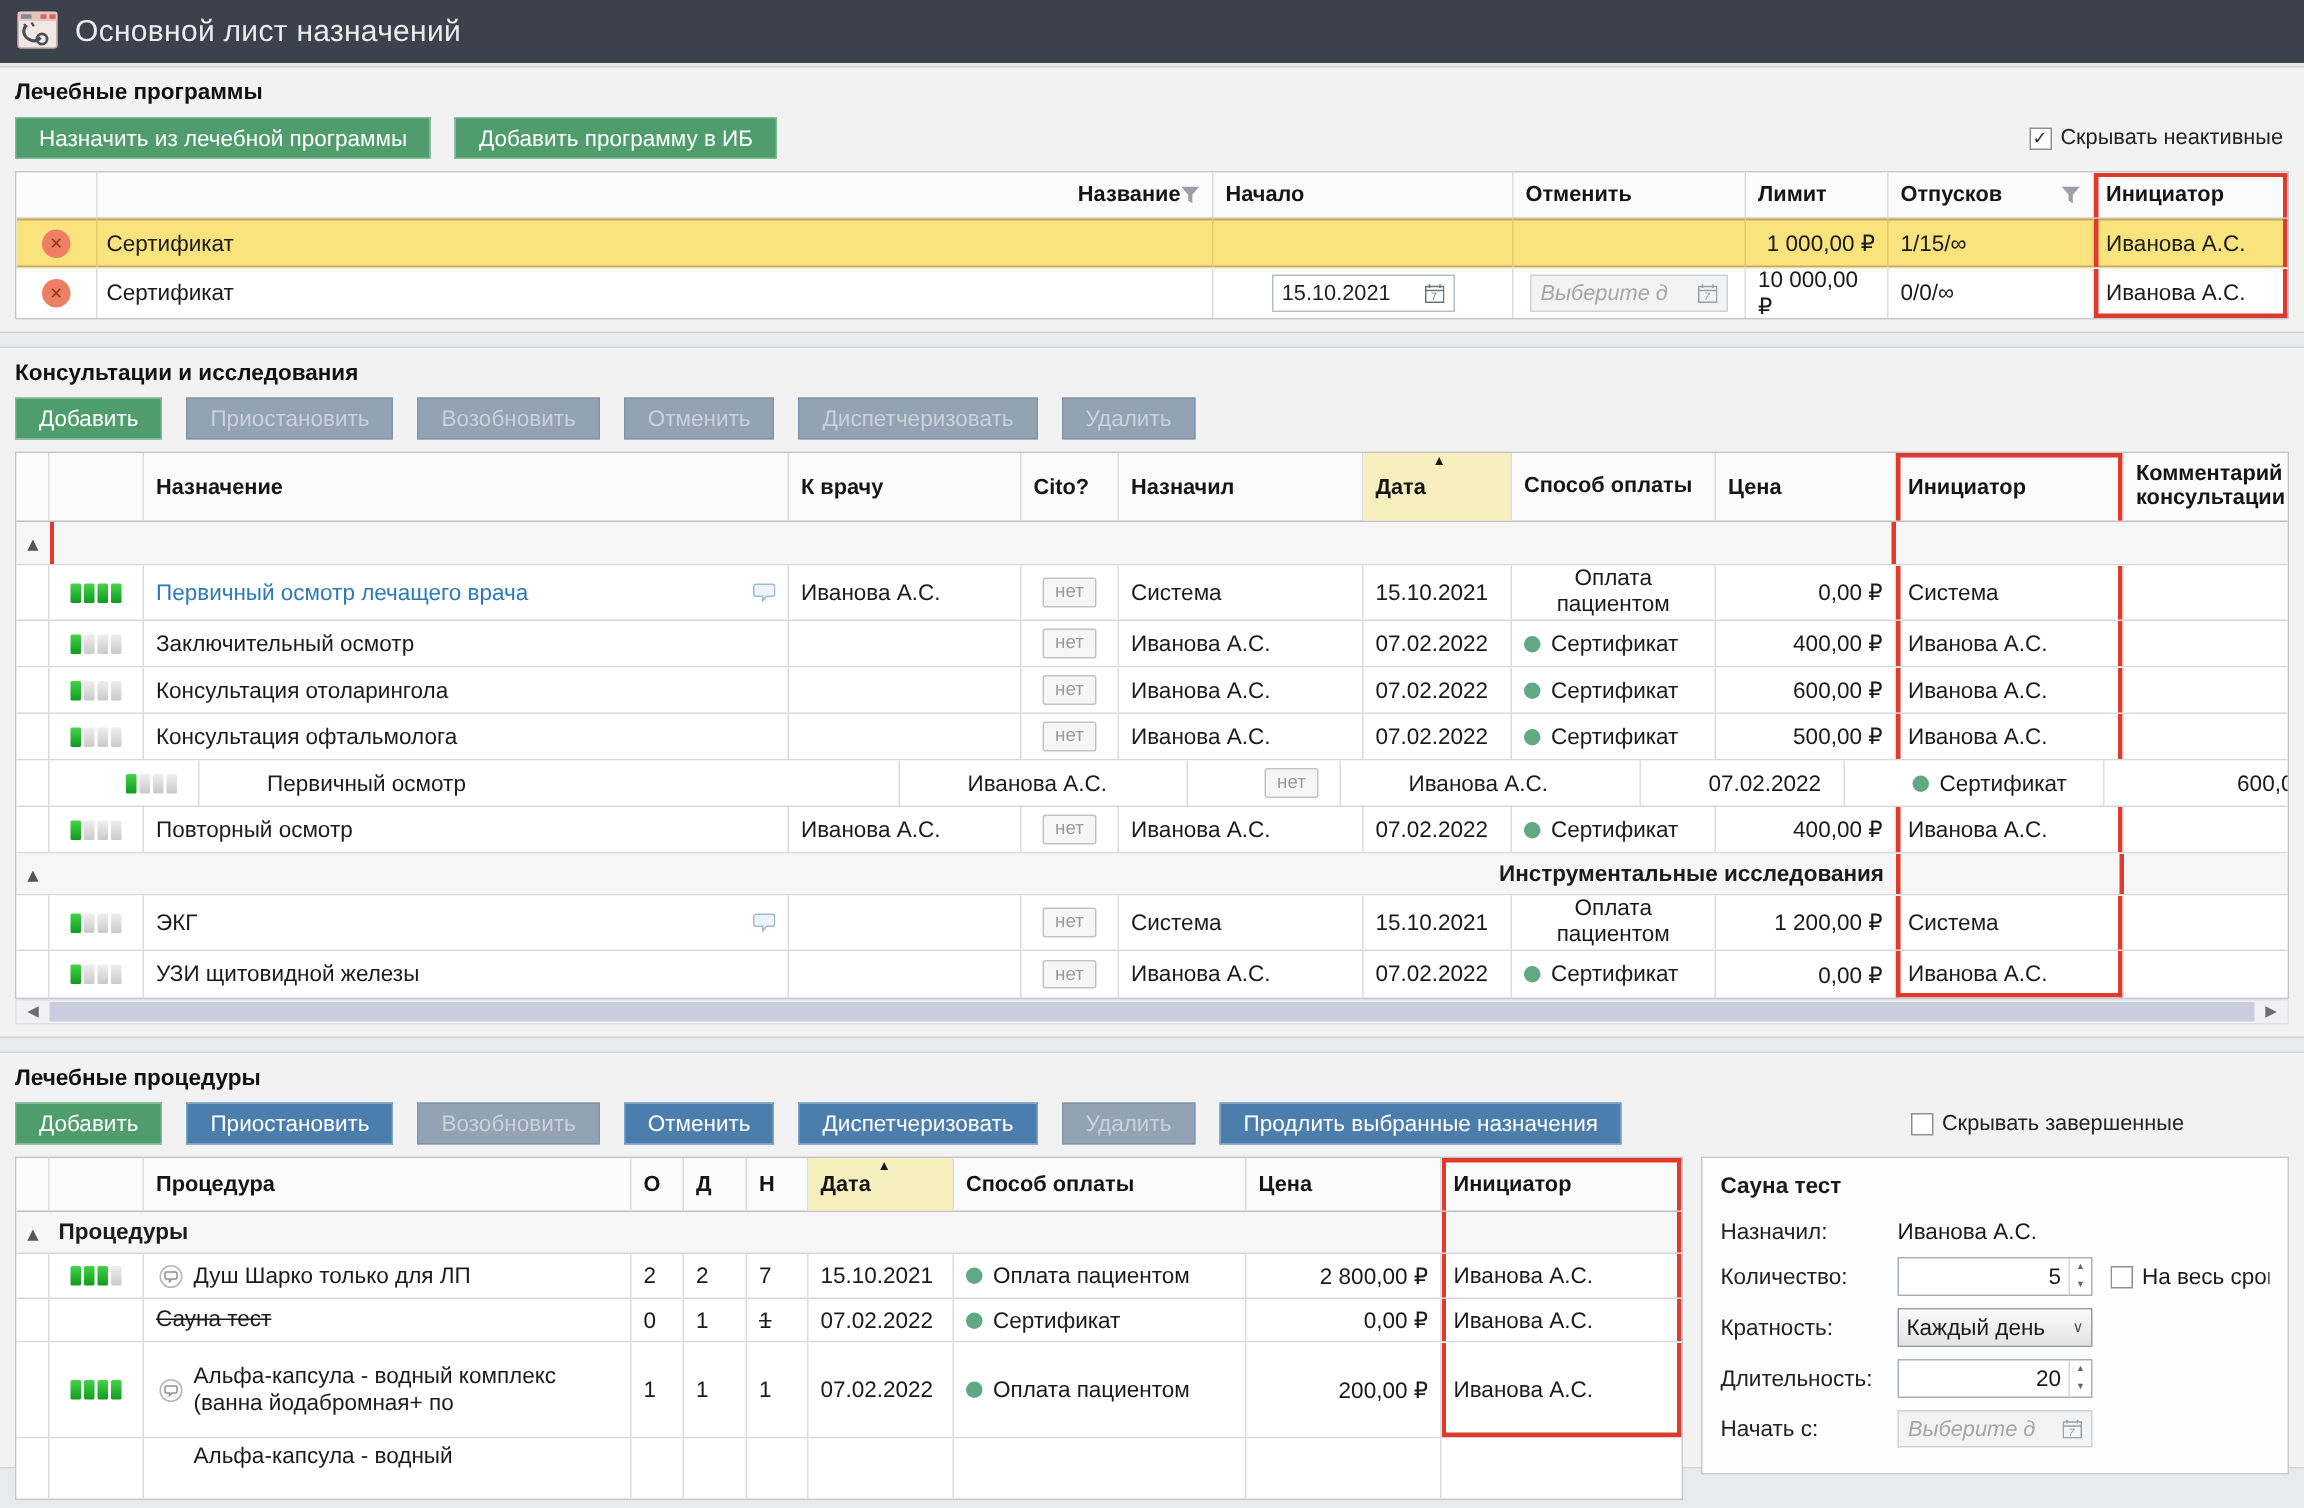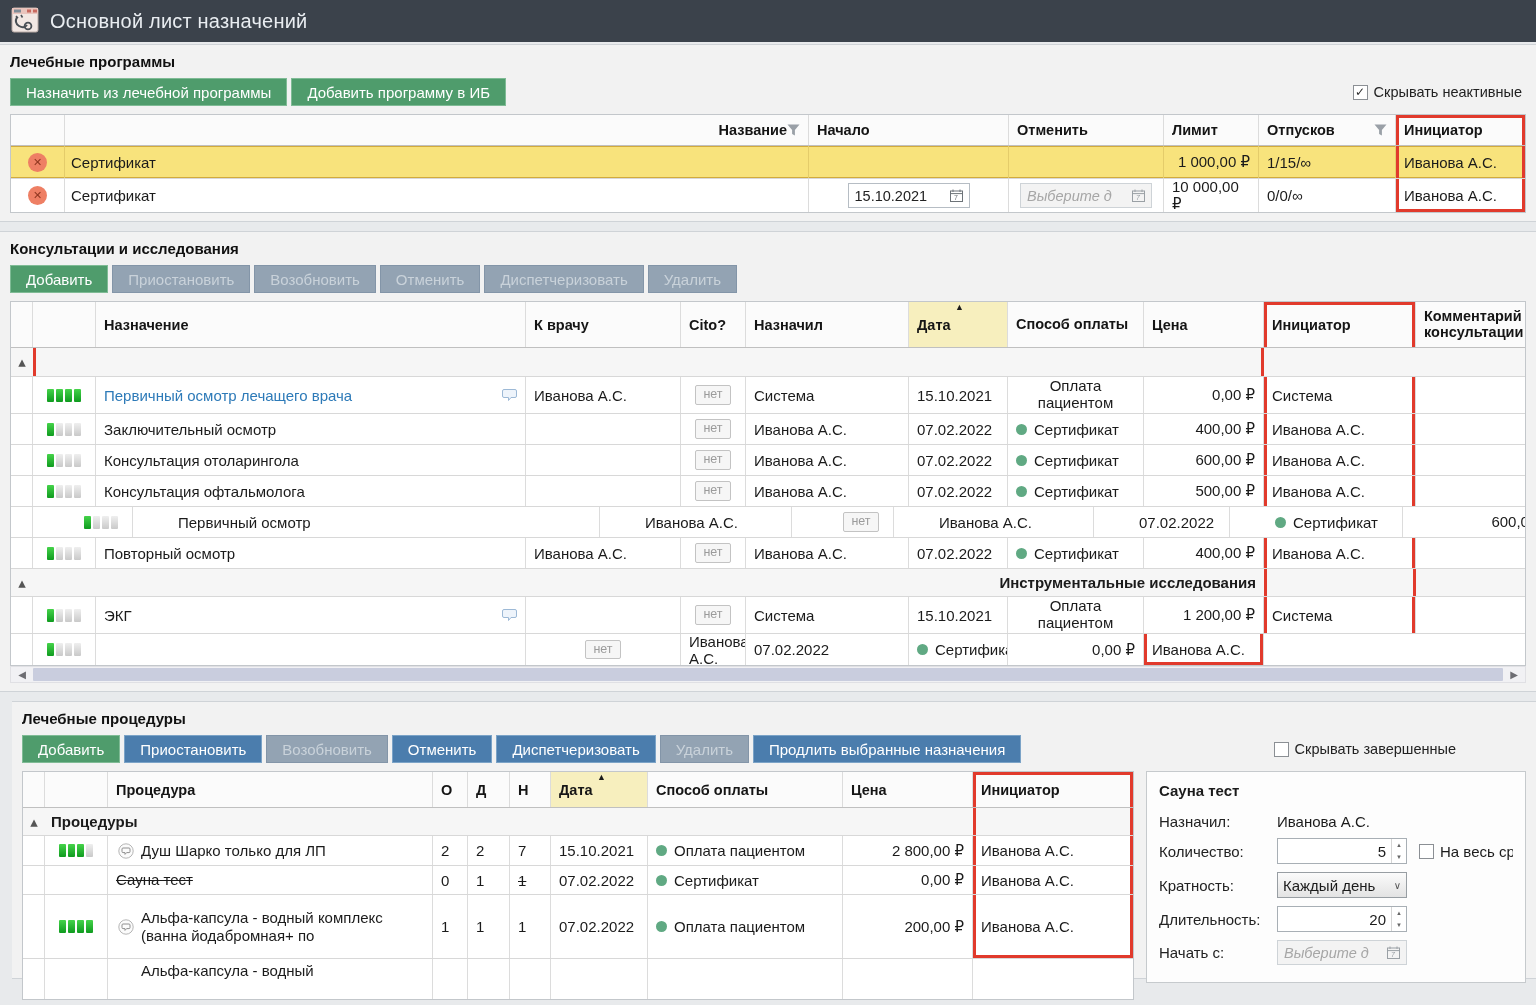--- a/index.html
+++ b/index.html
@@ -9,21 +9,21 @@
     background:#e8eaec; color:#1b1b1b; font-size:15px; position:relative;
   }
   
   .titlebar { height:42px; background:#3b424b; display:flex; align-items:center; padding:0 10px; gap:10px; }
   .titlebar .appicon { width:30px; height:30px; flex:0 0 auto; }
   .titlebar .title { color:#e9edf1; font-size:20px; font-weight:400; letter-spacing:.2px; }
 
   
   .panel { background:#f2f2f2; border:1px solid #cfd3d7; border-left:none; border-right:none; padding:6px 10px 8px 10px; position:relative; }
   .panel h2 { font-size:15px; font-weight:bold; color:#111; margin:2px 0 8px 0; }
-  .toolbar { display:flex; align-items:center; gap:4px; margin-bottom:8px; }
+  .toolbar { display:flex; align-items:center; gap:16px; margin-bottom:8px; }
   .spacer { flex:1; }
 
   
   .btn { height:28px; padding:0 15px; font-size:15px; color:#fff; background:#4b7dad; border:1px solid #7ba3c7; cursor:pointer; font-family:inherit; white-space:nowrap; }
   .btn.green { background:#4f9c6c; border-color:#7fbb95; }
   .btn[data-en="false"] { background:#93a3b3; color:#c9d2da; border-color:#8395a8; cursor:default; }
 
   
   .cbrow { display:flex; align-items:center; gap:6px; font-size:14.5px; color:#222; }
   .cb { width:15px; height:15px; background:#fff; border:1px solid #8b8f94; display:inline-flex; align-items:center; justify-content:center; font-size:12px; color:#2b2b2b; flex:0 0 auto; }
@@ -577,20 +577,23 @@
     <div class="r" style="height:31px;">
       <div class="c"></div>
       <div class="c">
           <span class="bars" data-p="1">
             <i></i>
             <i></i>
             <i></i>
             <i></i>
           </span>
         </div>
+      <div class="c">
+          <span>УЗИ щитовидной железы</span>
+        </div>
       <div class="c"></div>
       <div class="c">
           <span class="no-box">нет</span>
         </div>
       <div class="c">
           <span>Иванова А.С.</span>
         </div>
       <div class="c">
           <span>07.02.2022</span>
         </div>
@@ -607,21 +610,21 @@
       <div class="c"></div>
     </div>
   </div>
   <div class="hscroll">
     <span class="arr">◀</span>
     <span class="thumb"></span>
     <span class="arr">▶</span>
   </div>
 </div>
 
-<div class="panel" style="margin-top:9px; height:278px;margin-left:12px;">
+<div class="panel" style="margin-top:9px; height:278px;">
   <h2>Лечебные процедуры</h2>
   <div class="toolbar">
     <button class="btn green" data-en="true">Добавить</button>
     <button class="btn" data-en="true">Приостановить</button>
     <button class="btn" data-en="false">Возобновить</button>
     <button class="btn" data-en="true">Отменить</button>
     <button class="btn" data-en="true">Диспетчеризовать</button>
     <button class="btn" data-en="false">Удалить</button>
     <button class="btn" data-en="true">Продлить выбранные назначения</button>
     <div class="spacer"></div>

